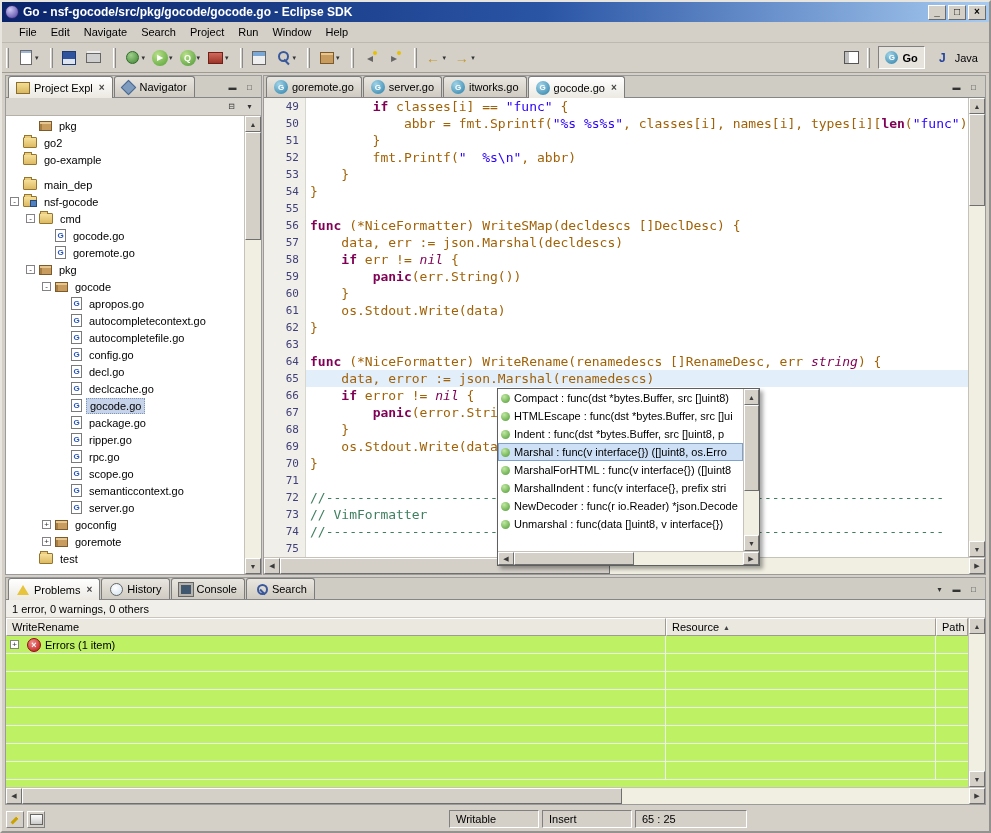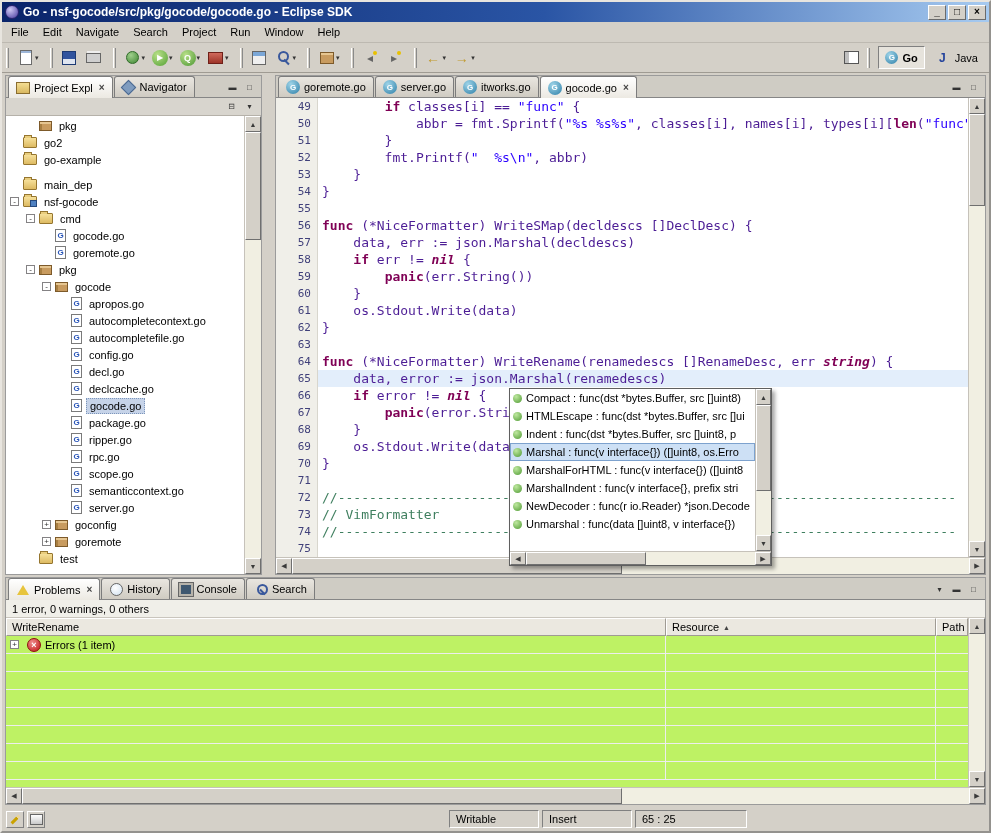--- a/index.html
+++ b/index.html
@@ -8,21 +8,21 @@
   .window{position:absolute;inset:0;display:flex;flex-direction:column;background:#d4d0c8;border:2px outset #e8e5df}
 
   
   .titlebar{height:20px;flex:0 0 20px;background:linear-gradient(90deg,#0a246a 0%,#2a55a5 55%,#a6caf0 100%);display:flex;align-items:center;padding:0 3px;gap:4px}
   .app-icon{width:14px;height:14px;border-radius:50%;background:radial-gradient(circle at 35% 30%,#cfc8f4,#463a9e);border:1px solid #2c2470;flex:0 0 auto}
   .title-text{flex:1;color:#fff;font-weight:bold;font-size:12px;white-space:nowrap;overflow:hidden}
   .tbtns{display:flex;gap:2px}
   .tbtn{width:18px;height:15px;background:#d4d0c8;border:1px solid;border-color:#fff #6b6b6b #6b6b6b #fff;font-size:10px;font-weight:bold;display:flex;align-items:center;justify-content:center;line-height:1}
 
   
-  .menubar{height:21px;flex:0 0 21px;display:flex;align-items:center;padding-left:2px;border-bottom:1px solid #bdb9b1}
+  .menubar{height:21px;flex:0 0 21px;display:flex;align-items:center;padding-left:10px;border-bottom:1px solid #bdb9b1}
   .menu-item{padding:3px 7px;cursor:default}
   .toolbar{height:30px;flex:0 0 30px;display:flex;align-items:center;padding:1px 4px;gap:2px;border-bottom:1px solid #9f9b93}
   .tb-group{display:flex;align-items:center;gap:1px;margin-right:6px}
   .grip{width:3px;height:20px;border-left:1px solid #fff;border-right:1px solid #8a8a8a;margin-right:4px}
   .tb-btn{display:flex;align-items:center;padding:2px;border:1px solid transparent;cursor:default}
   .dd{font-size:7px;color:#333;margin-left:1px}
   .tb-right{margin-left:auto;display:flex;align-items:center;gap:4px}
   .persp-btn{display:flex;align-items:center;gap:4px;padding:2px 6px;border:1px solid transparent}
   .persp-btn.active{border-color:#808080 #fff #fff #808080;background:#e6e3dc;font-weight:bold}
 
@@ -51,21 +51,21 @@
   .ic-java::before{content:"J";color:#24439c;font-weight:bold;font-size:12px}
   .ic-explorer::before{content:"";width:13px;height:10px;background:linear-gradient(180deg,#f3dd92,#d9b860);border:1px solid #8a6d2f}
   .ic-navigator::before{content:"";width:9px;height:9px;background:#7f9cbf;border:1px solid #4a6890;transform:rotate(45deg)}
   .ic-problems::before{content:"";width:0;height:0;border-left:6px solid transparent;border-right:6px solid transparent;border-bottom:10px solid #e7c43c}
   .ic-history::before{content:"";width:11px;height:11px;border-radius:50%;border:1px solid #666;background:radial-gradient(circle at 40% 35%,#fff,#cfe0ef)}
   .ic-console::before{content:"";width:13px;height:9px;background:#3f5870;border:2px solid #b7b3aa;outline:1px solid #666}
   .ic-error{width:14px;height:14px;border-radius:50%;background:radial-gradient(circle at 35% 30%,#ef8d8d,#c01414);color:#fff;font-weight:bold;font-size:9px;border:1px solid #8c0f0f}
   .ac-method-icon{width:9px;height:9px;border-radius:50%;background:radial-gradient(circle at 35% 30%,#bfe8a0,#4e9a32);flex:0 0 auto;margin:0 4px 0 3px}
 
   
-  .main{flex:1;display:flex;gap:13px;padding:2px 3px;min-height:0}
+  .main{flex:1;display:flex;gap:1px;padding:2px 3px;min-height:0}
   .panel{border:1px solid #9b9b9b;background:#fff;display:flex;flex-direction:column;min-height:0}
   .left-panel{flex:0 0 257px}
   .editor-panel{flex:1;min-width:0}
 
   .tabbar{height:22px;flex:0 0 22px;background:#cfccc4;display:flex;align-items:flex-end;padding:1px 2px 0 2px;border-bottom:1px solid #868686;position:relative}
   .tab{height:21px;display:inline-flex;align-items:center;gap:4px;padding:0 7px;margin-right:1px;border:1px solid #7c7c7c;border-bottom:none;border-radius:3px 3px 0 0;background:linear-gradient(#e9e6e0,#cfcbc2);white-space:nowrap;cursor:default}
   .tab.active{background:linear-gradient(#ffffff,#ece9e2);margin-bottom:-1px;height:22px}
   .tab-close{font-size:10px;font-weight:bold;color:#444;margin-left:2px}
   .tabic{width:14px;height:14px}
   .panel-btns{margin-left:auto;display:flex;gap:2px;align-self:center;padding-right:2px}
@@ -98,23 +98,23 @@
   .sbv .sthumb{left:0;right:0}
   .sbh .sthumb{top:0;bottom:0}
 
   
   .editor-body{flex:1;display:flex;min-height:0;position:relative;background:#fff}
   .code-scroll{flex:1;overflow:hidden;display:flex;flex-direction:column}
   .cl{display:flex;height:17px;flex:0 0 17px;white-space:pre;font-family:"DejaVu Sans Mono",monospace;font-size:13px;line-height:17px}
   .num{flex:0 0 42px;background:#f0efe9;border-right:1px solid #d8d6cd;color:#40407a;text-align:right;padding-right:6px;font-size:11px;line-height:17px;font-family:"DejaVu Sans Mono",monospace}
   .ct{flex:1;padding-left:4px;overflow:hidden}
   .cl.cur .ct{background:#e3eefb}
-  .sg-p{color:#4c1d95}
+  .sg-p{color:#a16207}
   .sg-k{color:#7f0055;font-weight:bold}
-  .sg-n{color:#7f0055;font-weight:bold;font-style:italic}
+  .sg-n{color:#7f0055;font-weight:normal;font-style:italic}
   .sg-s{color:#2a00ff}
   .sg-c{color:#3f7f5f}
 
   
   .popup{position:absolute;left:233px;top:290px;width:263px;height:178px;background:#fff;border:1px solid #5f5f5f;box-shadow:3px 3px 4px rgba(0,0,0,.35);display:flex;flex-direction:column;z-index:10}
   .ac-main{flex:1;display:flex;min-height:0}
   .ac-list{flex:1;overflow:hidden}
   .ac-item{height:18px;display:flex;align-items:center;white-space:nowrap;overflow:hidden;font-size:11px;cursor:default}
   .ac-item.sel{background:#cde0f5;outline:1px solid #7da2ce;outline-offset:-1px}
   .ac-label{overflow:hidden;text-overflow:clip}

